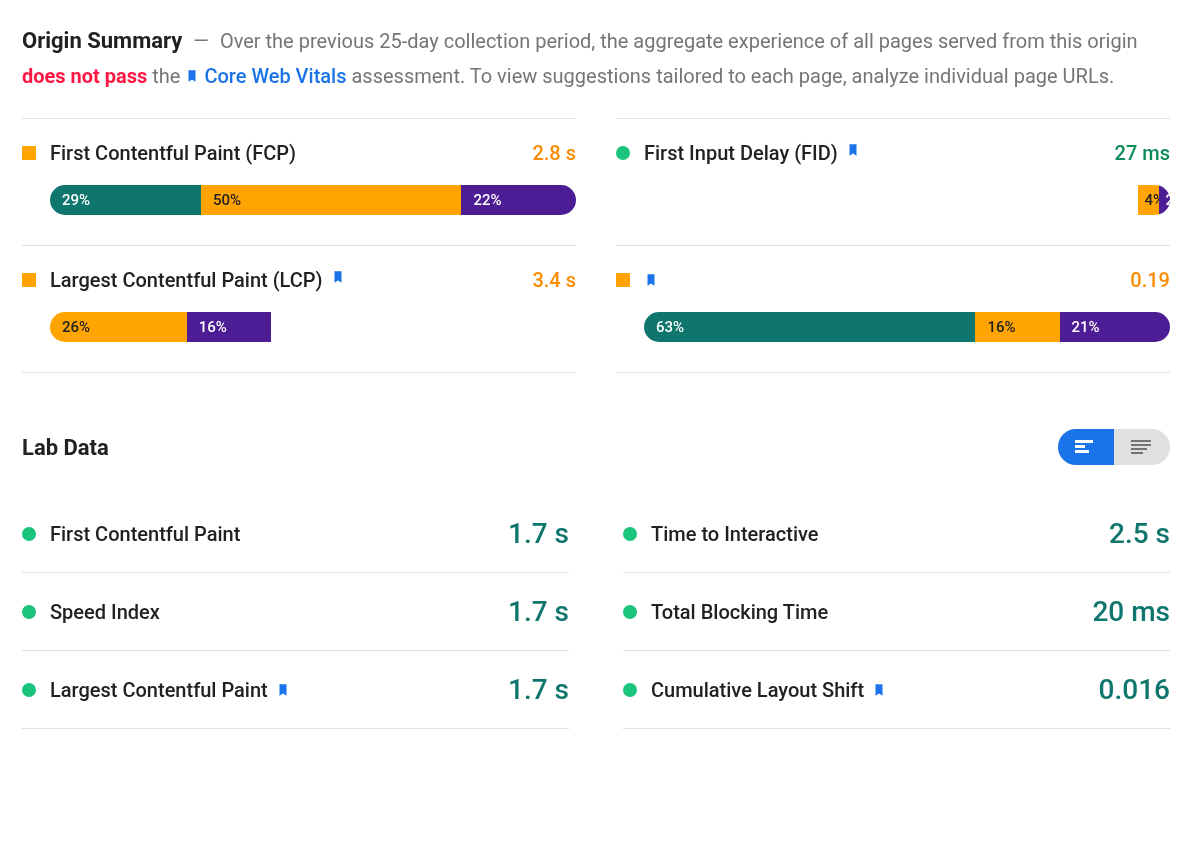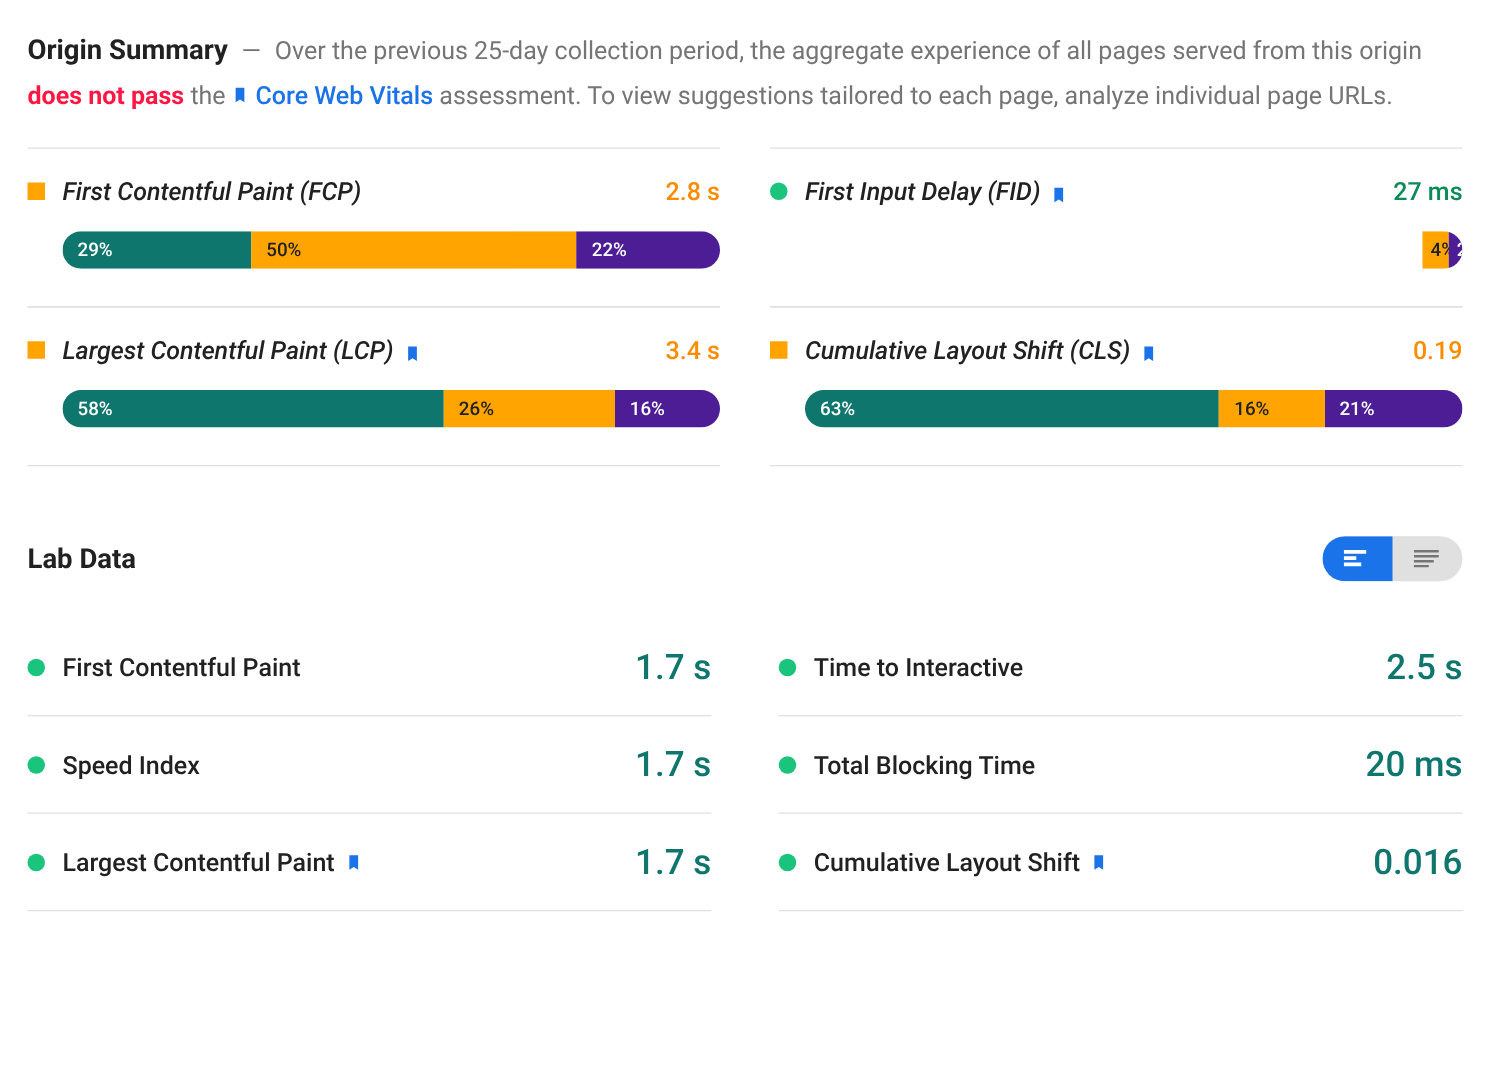--- a/index.html
+++ b/index.html
@@ -68,23 +68,22 @@
     display: inline-block;
     flex-shrink: 0;
   }
   .status-circle.green { background: #1bc47d; }
   .metric-name {
     font-size: 20px;
     font-weight: 500;
     color: #212121;
     flex: 1;
     display: flex;
-    align-items: flex-end;
+    align-items: flex-start;
     gap: 8px;
-    font-style: italic;
   }
   .metric-value {
     font-size: 20px;
     font-weight: 500;
   }
   .metric-value.orange { color: #fb8c00; }
   .metric-value.green { color: #0b8b57; }
 
   .dist-bar {
     display: flex;
@@ -224,31 +223,29 @@
         <span>Largest Contentful Paint (LCP)</span>
         <span class="bookmark-icon">
           <svg viewBox="0 0 24 24" width="14" height="18">
               <path fill="#1a73e8" d="M6 2h12v20l-6-4-6 4z"></path>
             </svg>
         </span>
       </span>
       <span class="metric-value orange">3.4 s</span>
     </div>
     <div class="dist-bar">
-      <div class="seg green" style="width: 58%;">58%</div>
       <div class="seg orange" style="width: 26%;">26%</div>
       <div class="seg red" style="width: 16%;">16%</div>
     </div>
   </div>
 
   <div class="field-metric">
     <div class="metric-head">
       <span class="status-square orange"></span>
       <span class="metric-name">
-        <span>Cumulative Layout Shift (CLS)</span>
         <span class="bookmark-icon">
           <svg viewBox="0 0 24 24" width="14" height="18">
               <path fill="#1a73e8" d="M6 2h12v20l-6-4-6 4z"></path>
             </svg>
         </span>
       </span>
       <span class="metric-value orange">0.19</span>
     </div>
     <div class="dist-bar">
       <div class="seg green" style="width: 63%;">63%</div>

